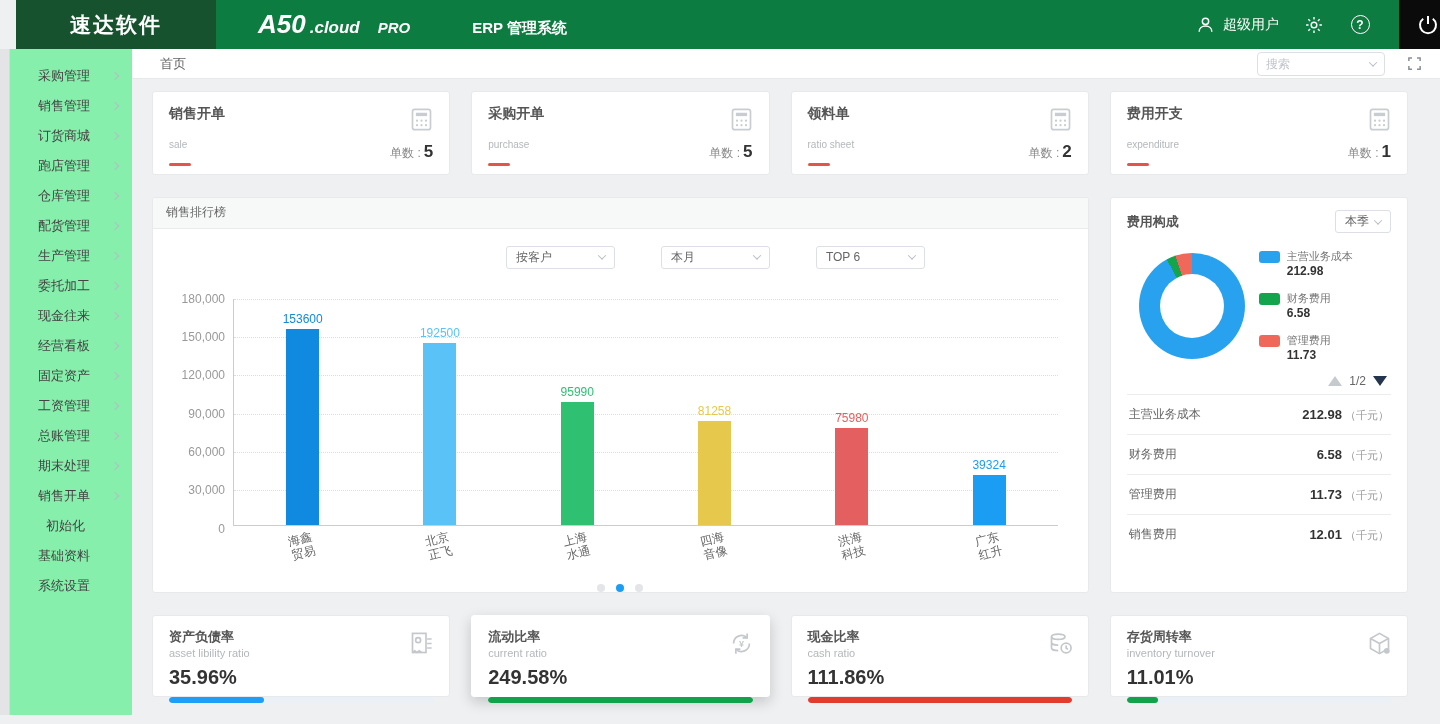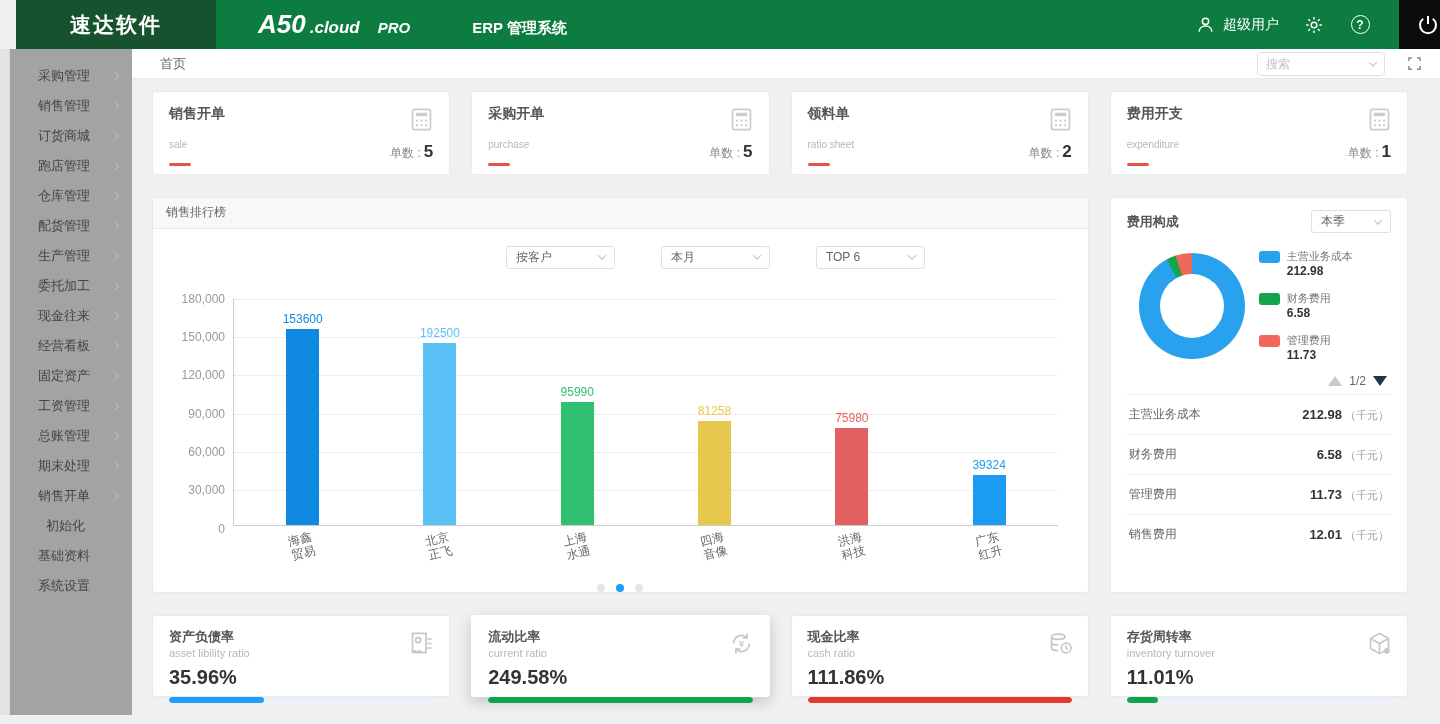--- a/index.html
+++ b/index.html
@@ -16,21 +16,21 @@
   .product-desc { font-size:15px; font-weight:bold; margin-left:58px; }
   .header-right { margin-left:auto; display:flex; align-items:center; gap:24px; padding-right:28px; }
   .user-wrap { display:flex; align-items:center; gap:7px; font-size:14px; cursor:pointer; }
   .hicon { width:22px; height:22px; display:flex; align-items:center; justify-content:center; cursor:pointer; }
   .help-circle { width:19px; height:19px; border:1.6px solid #fff; border-radius:50%; display:flex; align-items:center; justify-content:center; font-size:12px; font-weight:bold; color:#fff; }
   .power-block { width:57px; background:#0b0b0b; display:flex; align-items:center; justify-content:center; cursor:pointer; }
 
   
   .layout { display:flex; height:666px; }
   .side-scroll { width:10px; background:#e4e4e7; border-right:1px solid #d9d9dc; }
-  .sidebar { width:122px; background:#a3a3a3; padding-top:12px; overflow:hidden; }
+  .sidebar { width:122px; background:#86efac; padding-top:12px; overflow:hidden; }
   .side-item { display:flex; align-items:center; justify-content:space-between; padding:0 14px 0 28px; height:30px; font-size:13px; color:#444; cursor:pointer; }
   .side-item .chev-right { width:6px; height:6px; border-right:1.4px solid #b8bcc2; border-bottom:1.4px solid #b8bcc2; transform:rotate(-45deg); }
   .side-item.no-arrow { justify-content:flex-start; }
 
   .content { flex:1; display:flex; flex-direction:column; overflow:hidden; }
 
   
   .crumbbar { height:30px; background:#fff; border-bottom:1px solid #e6e8ea; display:flex; align-items:center; padding:0 18px 0 28px; }
   .crumb-home { font-size:13px; color:#666; cursor:pointer; }
   .crumb-right { margin-left:auto; display:flex; align-items:center; gap:22px; }
@@ -390,21 +390,21 @@
         <div class="dots" id="dots">
             <span class="dot"></span>
             <span class="dot active"></span>
             <span class="dot"></span>
           </div>
       </div>
 
       <div class="card expense-panel">
         <div class="exp-head">
           <span class="exp-title">费用构成</span>
-          <div class="select" style="width:80px">
+          <div class="select" style="width:56px">
             <span>本季</span>
             <span class="chev-down"></span>
           </div>
         </div>
         <div class="exp-body">
           <div class="donut" id="donut" style="background: conic-gradient(rgb(40, 162, 238) 0deg, rgb(40, 162, 238) 331.501deg, rgb(20, 164, 75) 331.501deg, rgb(20, 164, 75) 341.742deg, rgb(240, 104, 90) 341.742deg, rgb(240, 104, 90) 360deg);"></div>
           <div class="legend" id="legend">
               <div class="legend-item">
                 <span class="swatch" style="background: rgb(40, 162, 238);"></span>
                 <div>

